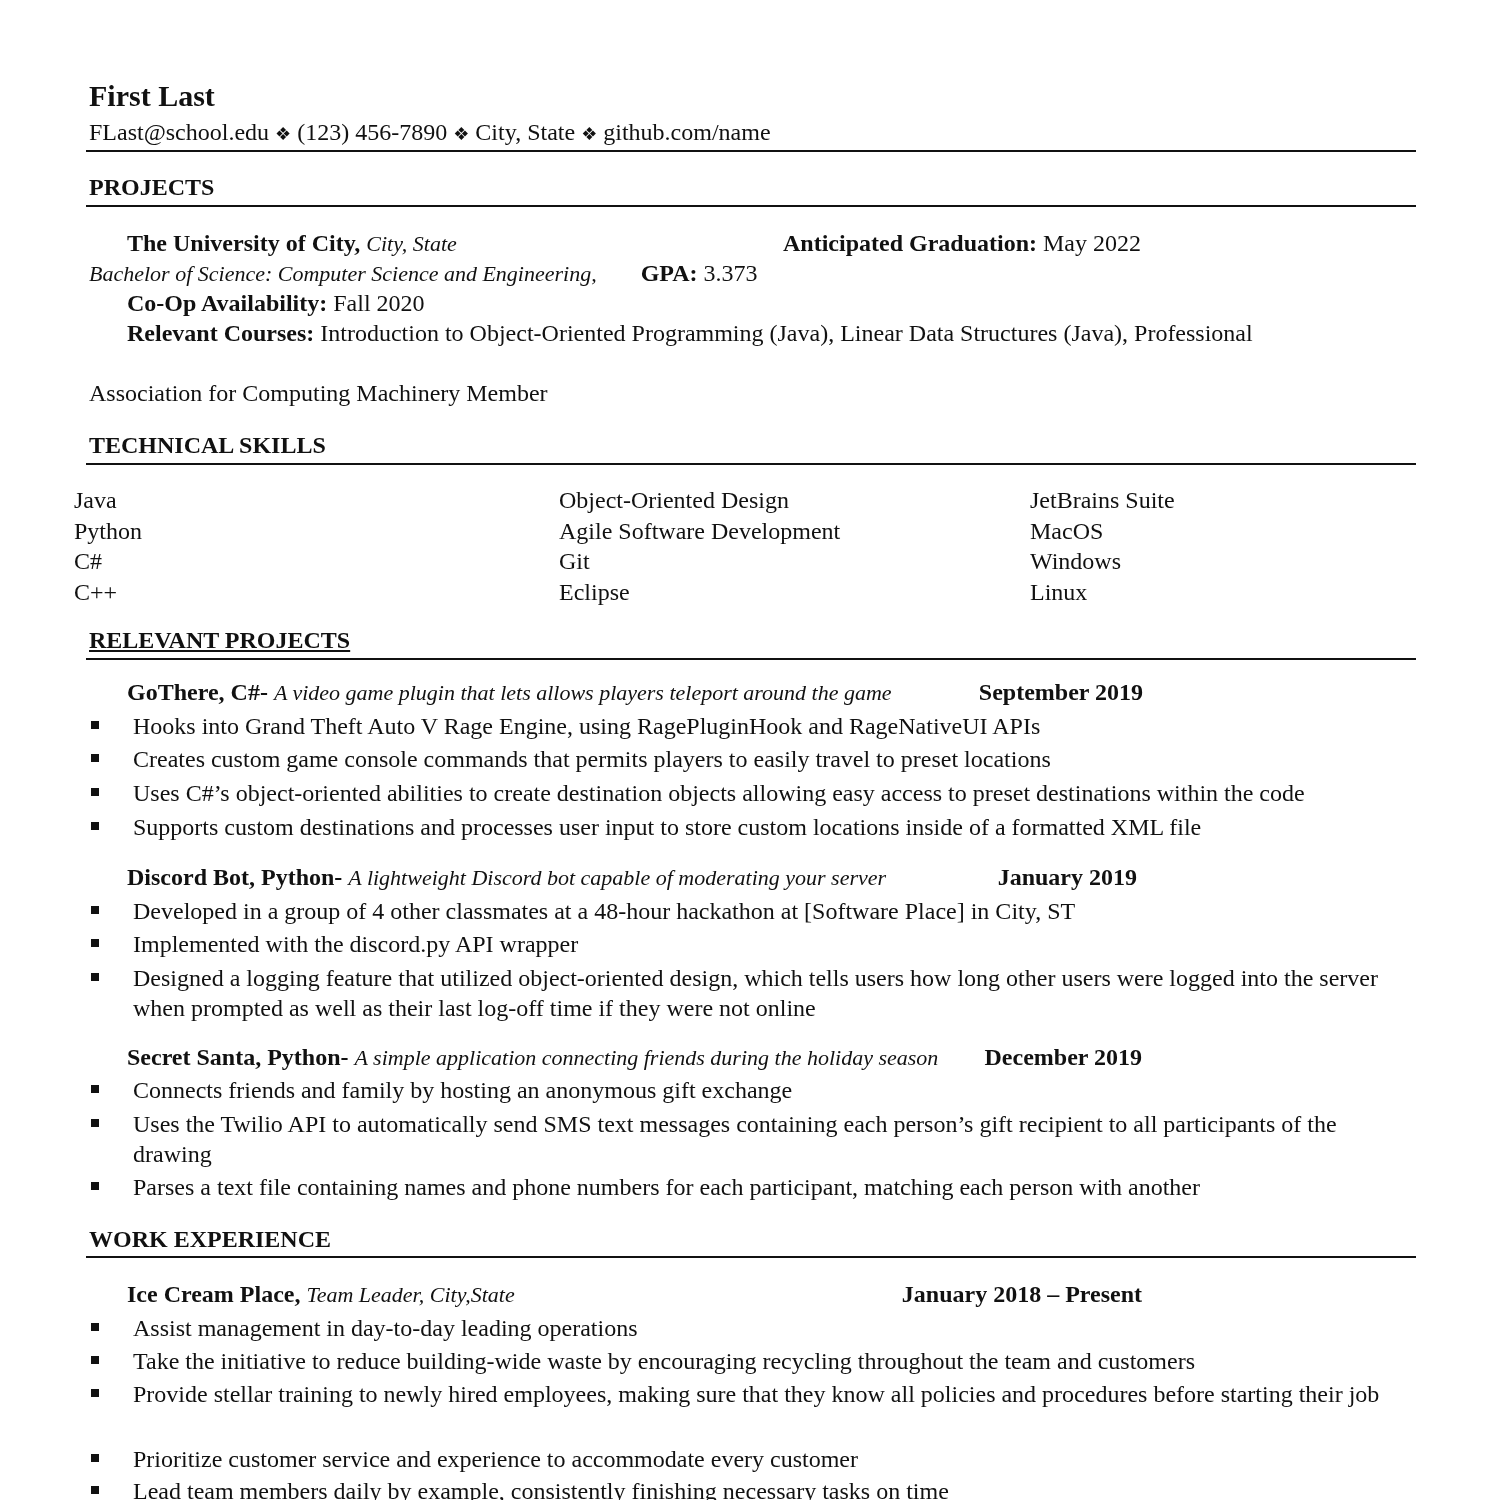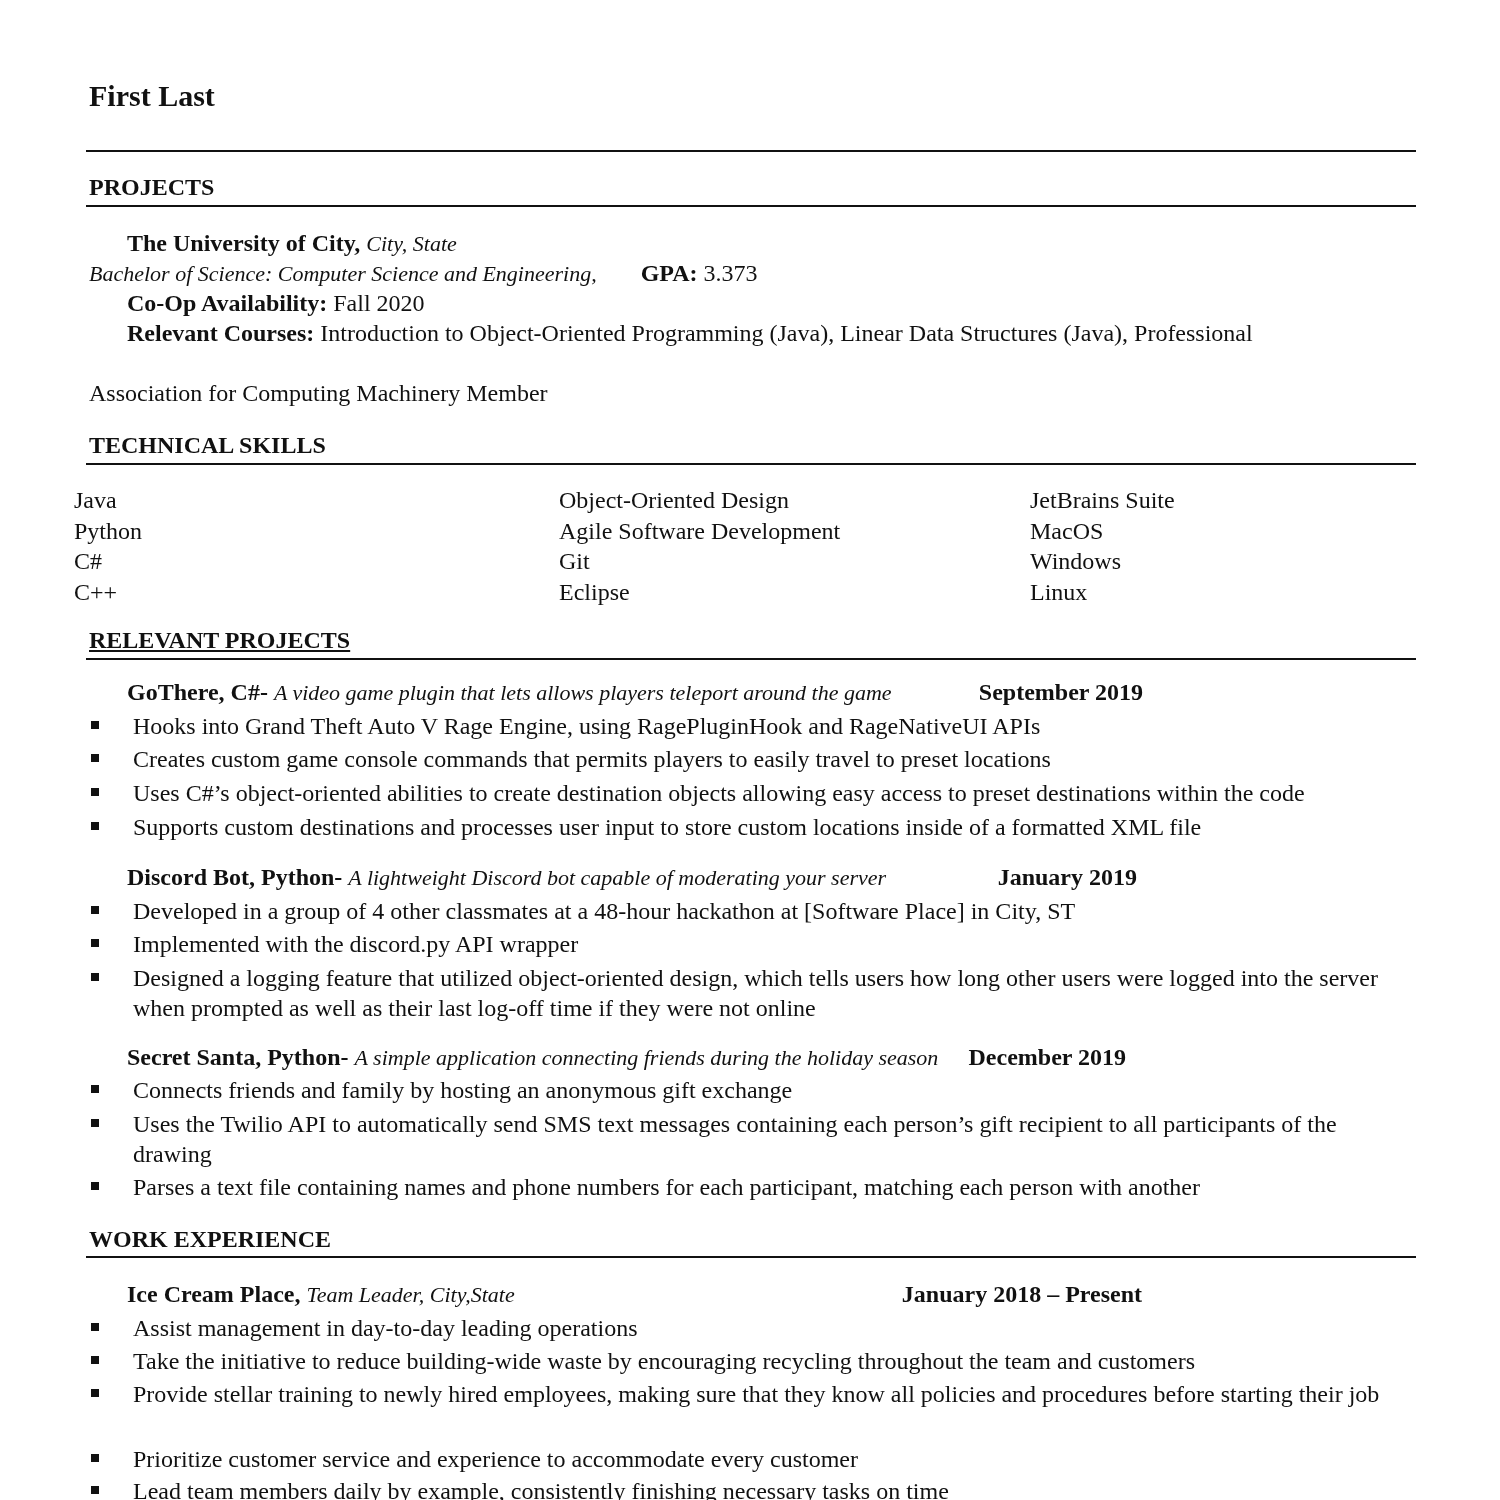--- a/index.html
+++ b/index.html
@@ -23,28 +23,41 @@
   .bullet-text { position: absolute; left: 44px; width: 1285px; white-space: normal; }
   .skills-col { position: absolute; top: 485px; font-size: 24px; line-height: 30.5px; }
   .skills-col div { white-space: nowrap; }
 </style>
 </head>
 <body>
 
 <div class="page">
 
   <div class="abs name">First Last</div>
+  <div class="abs contact">
+    <span>FLast@school.edu</span>
+    <span style="font-family:'DejaVu Sans',sans-serif;font-size:18px;">❖</span>
+    <span>(123) 456-7890</span>
+    <span style="font-family:'DejaVu Sans',sans-serif;font-size:18px;">❖</span>
+    <span>City, State</span>
+    <span style="font-family:'DejaVu Sans',sans-serif;font-size:18px;">❖</span>
+    <span>github.com/name</span>
+  </div>
   <div class="rule" style="top:150px;"></div>
 
   <div class="abs section-title" style="top:172px;">PROJECTS</div>
   <div class="rule" style="top:205px;"></div>
 
   <div class="abs line" style="top:228px;">
     <span class="b">The University of City,</span>
     <span class="i">City, State</span>
+  </div>
+  <div class="abs right" style="top:228px; right:91px;">
+    <span class="b">Anticipated Graduation:</span>
+    <span>May 2022</span>
   </div>
   <div class="abs line" style="top:258px;">
     <span class="i">Bachelor of Science: Computer Science and Engineering,</span>
     <span class="b">GPA:</span>
     <span>3.373</span>
   </div>
   <div class="abs line" style="top:288px;">
     <span class="b">Co-Op Availability:</span>
     <span>Fall 2020</span>
   </div>
@@ -116,21 +129,21 @@
     </div>
   <div class="bullet-row" style="top:963px;">
       <span class="bullet-sq"></span>
       <span class="bullet-text">Designed a logging feature that utilized object-oriented design, which tells users how long other users were logged into the server when prompted as well as their last log-off time if they were not online</span>
     </div>
 
   <div class="abs line" style="top:1042px;">
     <span class="b">Secret Santa, Python-</span>
     <span class="i">A simple application connecting friends during the holiday season</span>
   </div>
-  <div class="abs right b" style="top:1042px; right:106px;">December 2019</div>
+  <div class="abs right b" style="top:1042px; right:90px;">December 2019</div>
   <div class="bullet-row" style="top:1075px;">
       <span class="bullet-sq"></span>
       <span class="bullet-text">Connects friends and family by hosting an anonymous gift exchange</span>
     </div>
   <div class="bullet-row" style="top:1109px;">
       <span class="bullet-sq"></span>
       <span class="bullet-text">Uses the Twilio API to automatically send SMS text messages containing each person’s gift recipient to all participants of the drawing</span>
     </div>
   <div class="bullet-row" style="top:1172px;">
       <span class="bullet-sq"></span>

